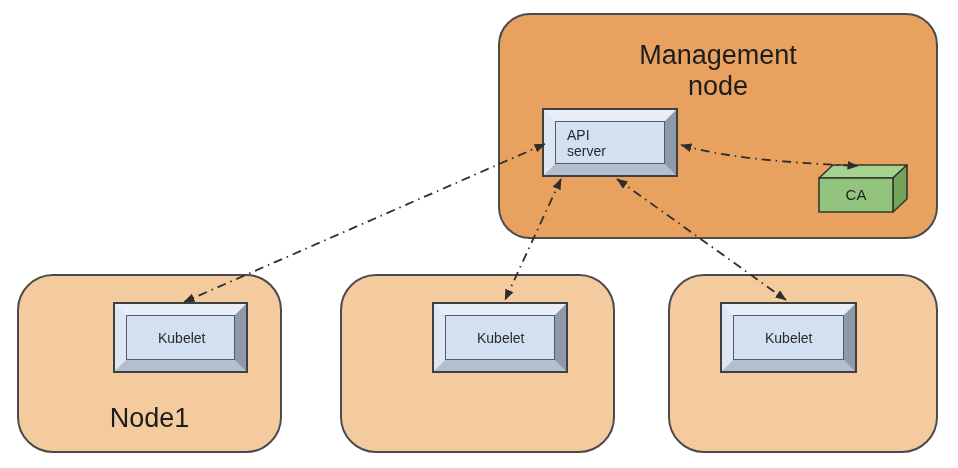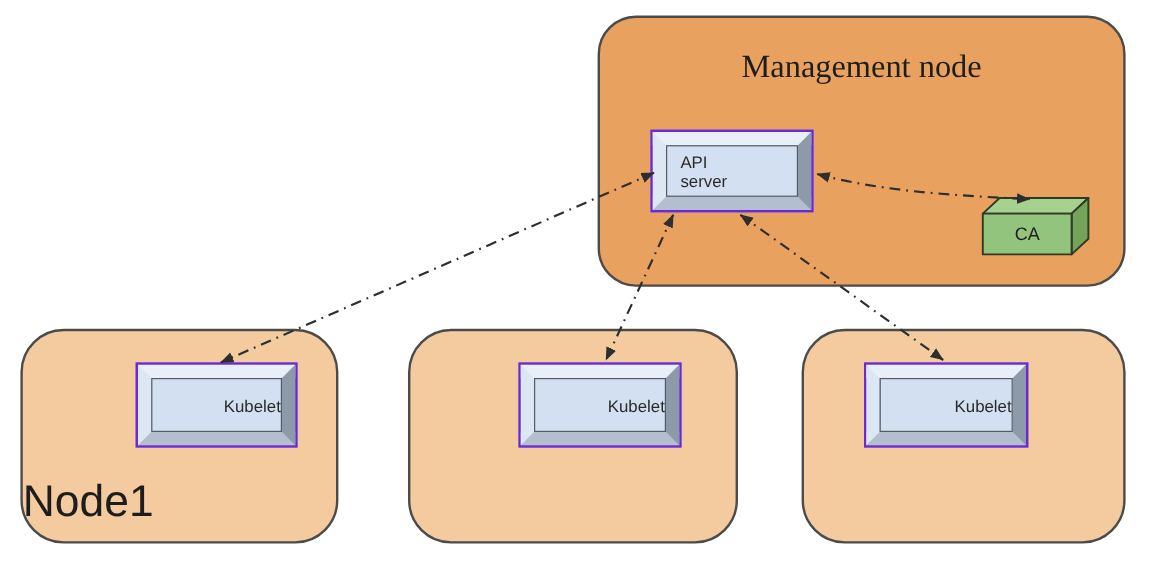--- a/index.html
+++ b/index.html
@@ -34,41 +34,41 @@
   .worker{
     background:var(--worker-node-fill);border-radius:36px;height:179px;top:274px;
   }
   .worker1{left:17px;width:265px;}
   .worker2{left:340px;width:275px;}
   .worker3{left:668px;width:270px;}
   .group-title{
     position:absolute;left:0;top:25px;width:100%;text-align:center;
     font-size:27px;line-height:31px;color:var(--text-color);
   }
-  .group-title .wrap{display:block;width:205px;margin:0 auto;font-family:Liberation Serif, serif;}
+  .group-title .wrap{display:block;width:205px;margin:0 auto;}
   .worker-label{
-    position:absolute;left:0;top:127px;width:100%;text-align:left;
-    font-size:37px;line-height:30px;color:var(--text-color);
+    position:absolute;left:0;top:127px;width:100%;text-align:center;
+    font-size:27px;line-height:30px;color:var(--text-color);
   }
   
   .bevel{
-    position:absolute;border:2px solid #6d28d9;background:#9aa7b5;
+    position:absolute;border:2px solid #404040;background:#9aa7b5;
   }
   .bevel-frame{
     width:100%;height:100%;
     border-style:solid;border-width:11px;
     border-top-color:var(--component-bevel-light);
     border-left-color:var(--component-bevel-left);
     border-right-color:var(--component-bevel-dark);
     border-bottom-color:var(--component-bevel-bottom);
   }
   .bevel-face{
     width:100%;height:100%;border:1px solid #545b64;background:var(--component-face);
-    display:flex;align-items:center;justify-content:flex-end;
-    font-size:14px;line-height:16px;color:#2a2a2a;
+    display:flex;align-items:center;justify-content:flex-start;
+    font-size:14px;line-height:16px;color:#2a2a2a;padding-left:31px;
   }
   .api{left:42px;top:93px;width:136px;height:69px;}
   .api .bevel-face{justify-content:flex-start;padding-left:11px;}
   .api-text{display:block;width:54px;}
   .kub1{left:94px;top:26px;width:135px;height:71px;}
   .kub2{left:90px;top:26px;width:136px;height:71px;}
   .kub3{left:50px;top:26px;width:137px;height:71px;}
   
   .ca{position:absolute;left:310px;top:137px;width:105px;height:64px;overflow:visible;}
   .ca polygon{stroke:#2f3a28;stroke-width:1.6;stroke-linejoin:round;}

